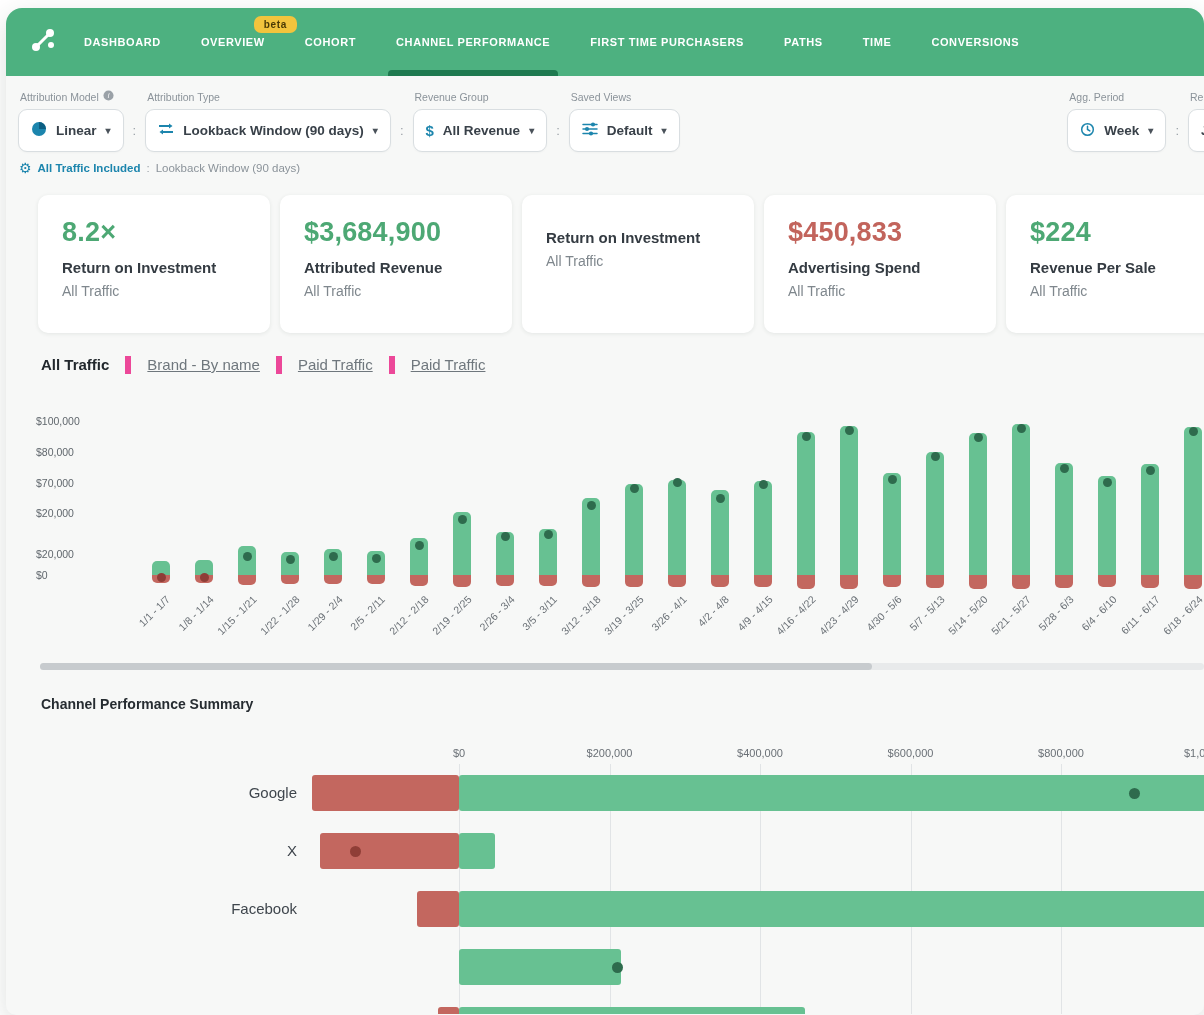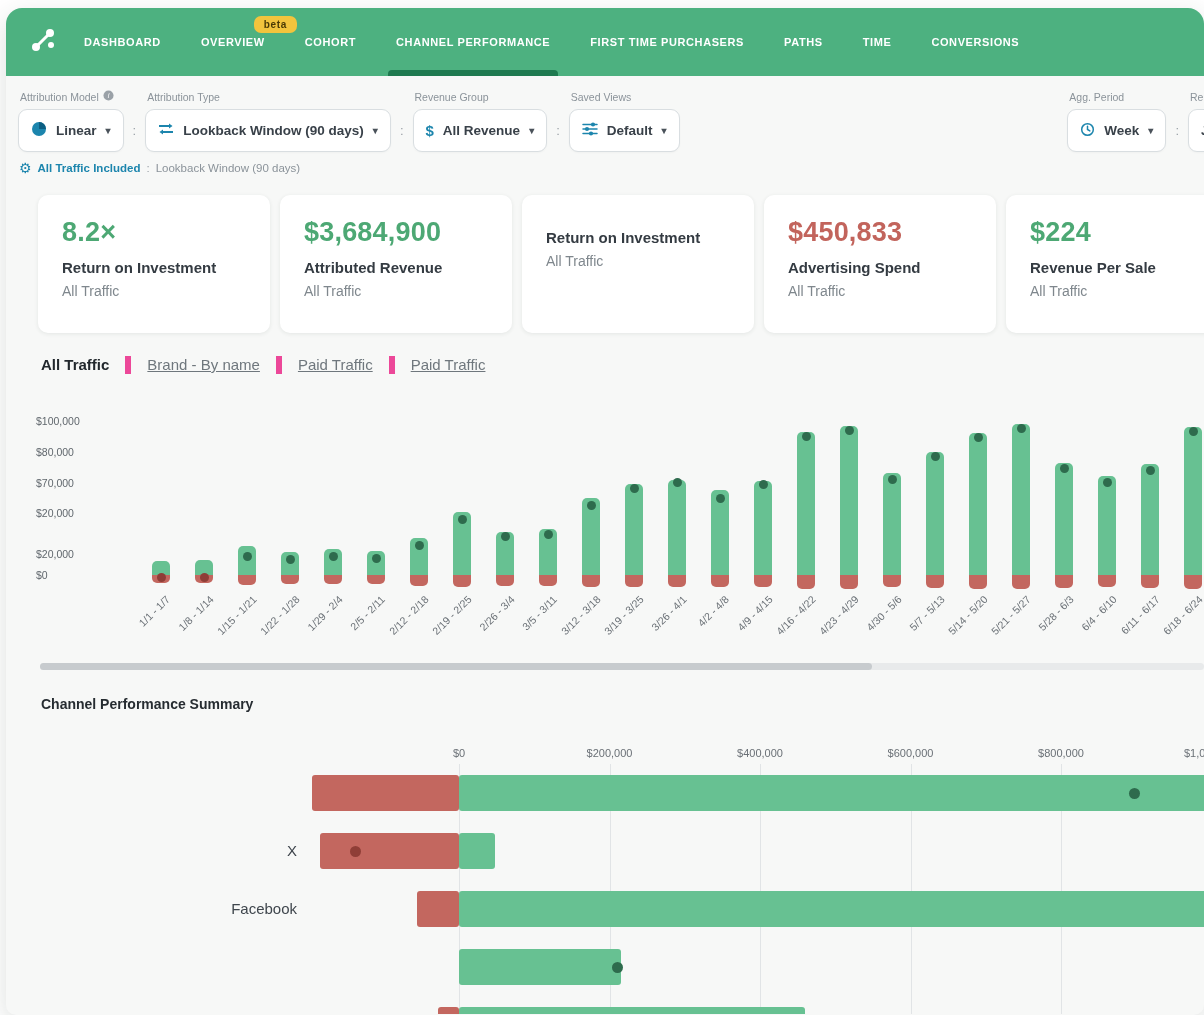--- a/index.html
+++ b/index.html
@@ -360,20 +360,21 @@
       <div class="htick" style="left: 453px;">$0</div>
       <div class="hgrid" style="left: 603.5px;"></div>
       <div class="htick" style="left: 603.5px;">$200,000</div>
       <div class="hgrid" style="left: 754px;"></div>
       <div class="htick" style="left: 754px;">$400,000</div>
       <div class="hgrid" style="left: 904.5px;"></div>
       <div class="htick" style="left: 904.5px;">$600,000</div>
       <div class="hgrid" style="left: 1055px;"></div>
       <div class="htick" style="left: 1055px;">$800,000</div>
       <div class="htick" style="left: 1205.5px;">$1,000,000</div>
+      <div class="hlabel" style="top: 49px;">Google</div>
       <div class="hbar r" style="left: 306.262px; width: 146.738px; top: 41px;"></div>
       <div class="hbar g" style="left: 453px; width: 790.125px; top: 41px;"></div>
       <div class="hdot" style="background: rgb(46, 107, 77); left: 1123.24px; top: 53.5px;"></div>
       <div class="hlabel" style="top: 107px;">X</div>
       <div class="hbar r" style="left: 313.788px; width: 139.213px; top: 99px;"></div>
       <div class="hbar g" style="left: 453px; width: 36.12px; top: 99px;"></div>
       <div class="hdot" style="background: rgb(143, 62, 55); left: 344.408px; top: 111.5px;"></div>
       <div class="hlabel" style="top: 165px;">Facebook</div>
       <div class="hbar r" style="left: 410.86px; width: 42.14px; top: 157px;"></div>
       <div class="hbar g" style="left: 453px; width: 797.65px; top: 157px;"></div>

